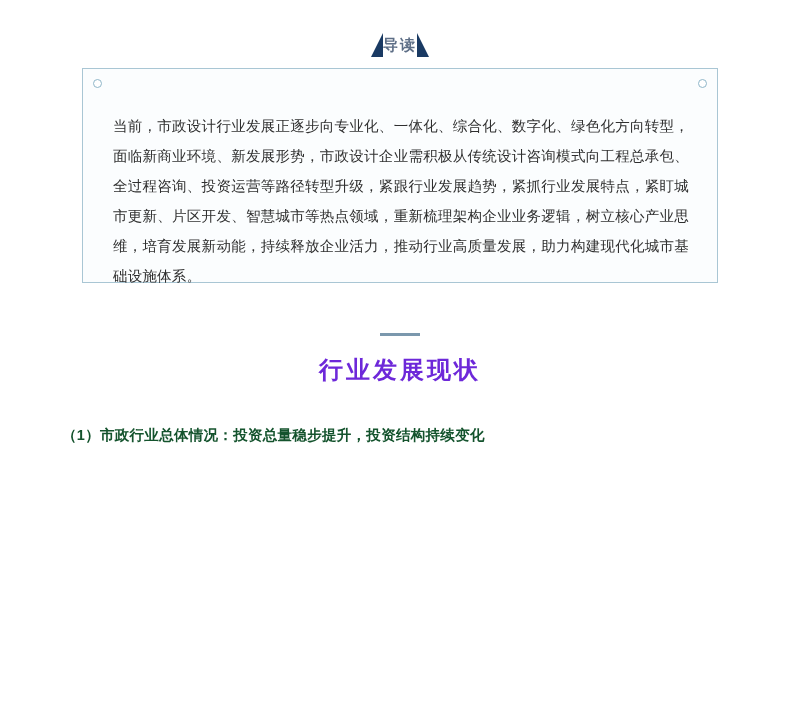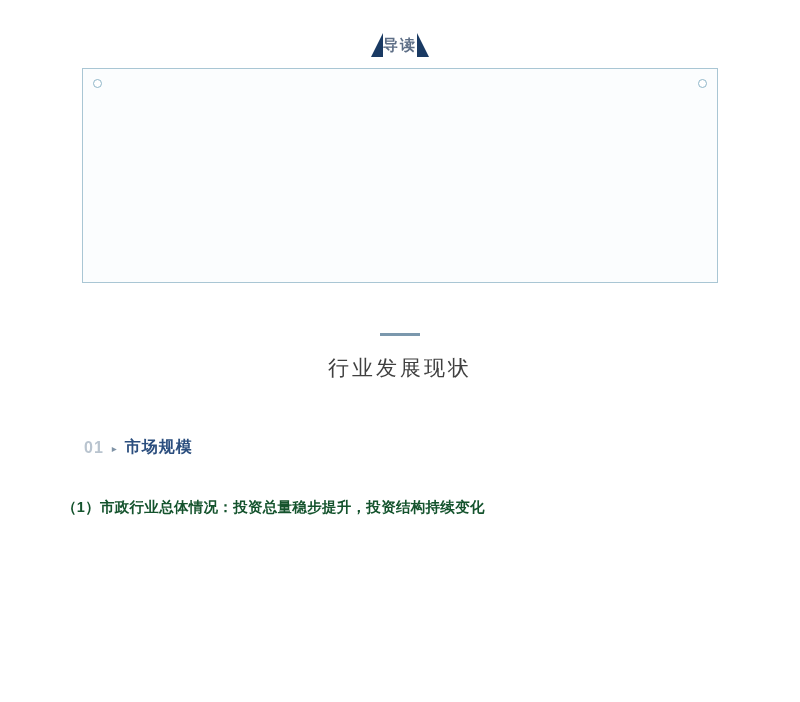--- a/index.html
+++ b/index.html
@@ -83,23 +83,23 @@
     margin-top: 50px;
     text-align: center;
   }
   .section-dash {
     width: 40px;
     height: 3px;
     background: #7b98ad;
     margin: 0 auto 18px auto;
   }
   .section-title {
-    font-size: 21px;
-    font-weight: normal;
-    color: #404040;
+    font-size: 24px;
+    font-weight: bold;
+    color: #6d28d9;
     letter-spacing: 3px;
   }
 
   
   .subsection {
     margin-top: 55px;
     padding-left: 84px;
     display: flex;
     align-items: center;
     gap: 8px;
@@ -163,30 +163,26 @@
     <span class="mark-right">
       <svg width="12" height="24" viewBox="0 0 12 24" xmlns="http://www.w3.org/2000/svg">
         <polygon points="0,0 12,24 0,24" fill="#1a3a63"></polygon>
       </svg>
     </span>
   </div>
 
   <div class="intro-box">
     <span class="corner tl"></span>
     <span class="corner tr"></span>
+    <div class="intro-text">当前，市政设计行业发展正逐步向专业化、一体化、综合化、数字化、绿色化方向转型，面临新商业环境、新发展形势，市政设计企业需积极从传统设计咨询模式向工程总承包、全过程咨询、投资运营等路径转型升级，紧跟行业发展趋势，紧抓行业发展特点，紧盯城市更新、片区开发、智慧城市等热点领域，重新梳理架构企业业务逻辑，树立核心产业思维，培育发展新动能，持续释放企业活力，推动行业高质量发展，助力构建现代化城市基础设施体系。</div>
   </div>
 
   <div class="section-head">
     <div class="section-dash"></div>
     <div class="section-title">行业发展现状</div>
   </div>
 
-  <div class="subsection">
-    <span class="sub-num">01</span>
-    <span class="sub-arrow">▸</span>
-    <span class="sub-label">市场规模</span>
-  </div>
 
   <div class="content">
     <div class="para-heading">（1）市政行业总体情况：投资总量稳步提升，投资结构持续变化</div>
   </div>
 
 </div>
 
 </body></html>

